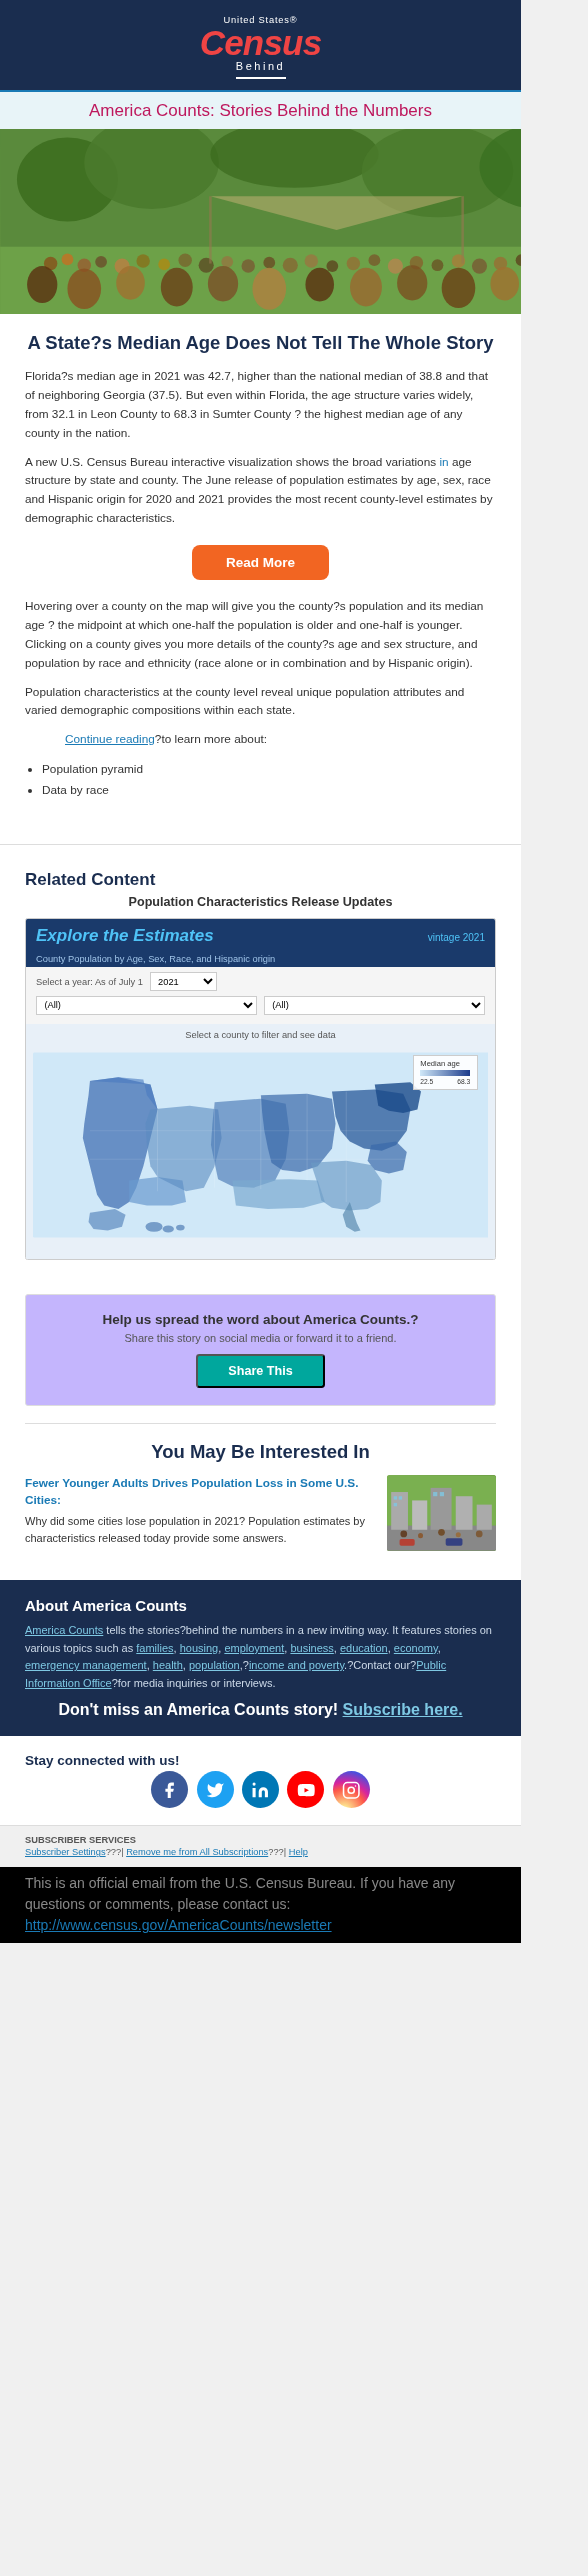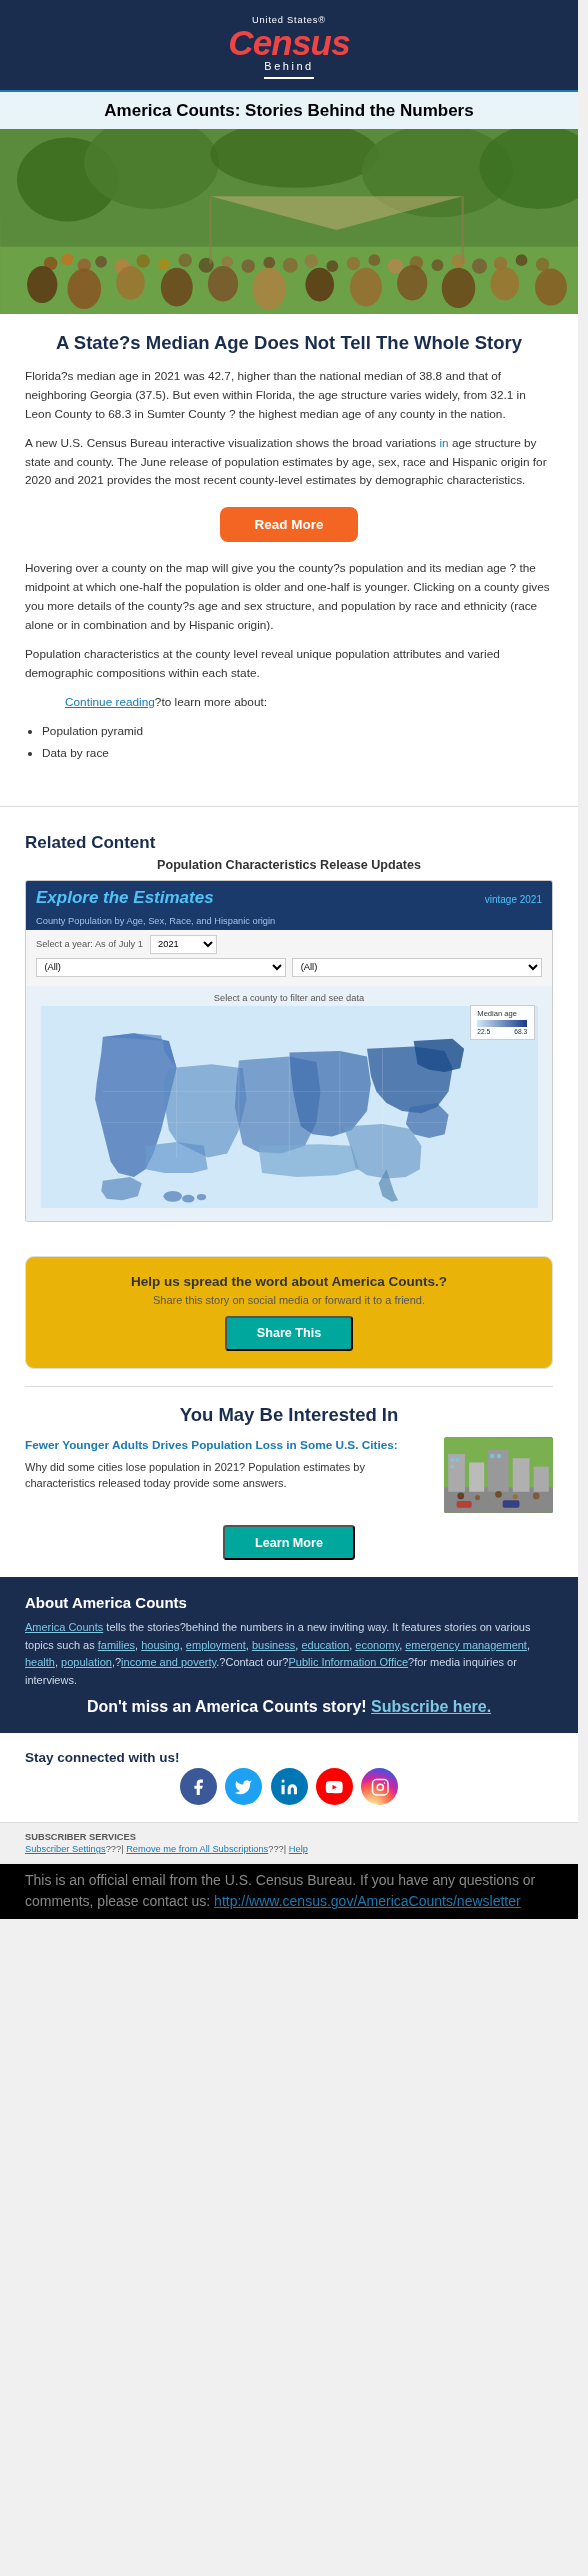--- a/index.html
+++ b/index.html
@@ -6,21 +6,21 @@
     body {
       font-family: Arial, Helvetica, sans-serif;
       font-size: 11.8px;
       background: #f0f0f0;
       color: #333;
       width: 589px;
       margin: 0 auto;
     }
     .email-wrapper {
       background: #ffffff;
-      width: 578px;
+      width: 521px;
     }
 
     
     .header {
       background: #1a2d4f;
       text-align: center;
       padding: 15px 17px 11.8px;
     }
     .header-logo-text {
       color: #fff;
@@ -53,23 +53,23 @@
     }
 
     
     .section-title-bar {
       background: #e8f4f8;
       border-top: 2.5px solid #1a7ab5;
       padding: 8.4px 17px;
       text-align: center;
     }
     .section-title-bar h2 {
-      color: #000000;
+      color: #be185d;
       font-size: 17px;
-      font-weight: bold;
+      font-weight: normal;
     }
 
     
     .hero-image {
       width: 100%;
       height: 185px;
       background: linear-gradient(135deg, #5a8a3c 0%, #7ab050 30%, #4a7a2c 60%, #3a6a1c 100%);
       position: relative;
       overflow: hidden;
       display: flex;
@@ -222,21 +222,21 @@
       min-height: 235px;
     }
     .map-select-county-label {
       font-size: 9.3px;
       color: #555;
       text-align: center;
       margin-bottom: 3.4px;
     }
     .map-legend {
       position: absolute;
-      top: 19px;
+      top: 31px;
       right: 17px;
       background: rgba(255,255,255,0.9);
       padding: 3.4px 6.7px;
       border: 0.8px solid #ccc;
       font-size: 8.4px;
     }
     .map-legend-title {
       font-size: 7.6px;
       color: #333;
       margin-bottom: 1.7px;
@@ -255,26 +255,26 @@
     }
 
     
     .us-map-svg {
       width: 100%;
       height: 202px;
     }
 
     
     .social-share-section {
-      background: #eab308;
+      background: #c4b5fd;
       border: 0.8px solid #ddd;
       padding: 17px 25px;
       text-align: center;
       margin: 0 25px 17px;
-      border-radius: 9px;
+      border-radius: 3px;
     }
     .social-share-title {
       font-size: 13.5px;
       font-weight: bold;
       color: #333;
       margin-bottom: 5px;
     }
     .social-share-subtitle {
       font-size: 11px;
       color: #555;
@@ -690,23 +690,20 @@
             <circle cx="85" cy="71" r="3" fill="#9a6830" opacity="0.8"></circle>
             <circle cx="110" cy="70" r="4" fill="#7a5025" opacity="0.8"></circle>
 
             <rect x="15" y="76" width="18" height="8" rx="2" fill="#c03020" opacity="0.8"></rect>
             <rect x="70" y="75" width="20" height="9" rx="2" fill="#203080" opacity="0.8"></rect>
           </svg>
         </div>
       </div>
     </div>
 
-    <div class="learn-more-container">
-      <button class="learn-more-button">Learn More</button>
-    </div>
   </div>
 
   <div class="about-section">
     <h2 class="about-title">About America Counts</h2>
     <p class="about-body">
       <a href="#">America Counts</a> tells the stories?behind the numbers in a new inviting way. It features stories on various topics such as <a href="#">families</a>, <a href="#">housing</a>, <a href="#">employment</a>, <a href="#">business</a>, <a href="#">education</a>, <a href="#">economy</a>, <a href="#">emergency management</a>, <a href="#">health</a>, <a href="#">population</a>,?<a href="#">income and poverty</a>.?Contact our?<a href="#">Public Information Office</a>?for media inquiries or interviews.
     </p>
     <p class="about-dont-miss">Don't miss an America Counts story! <a href="#">Subscribe here.</a></p>
   </div>
 

